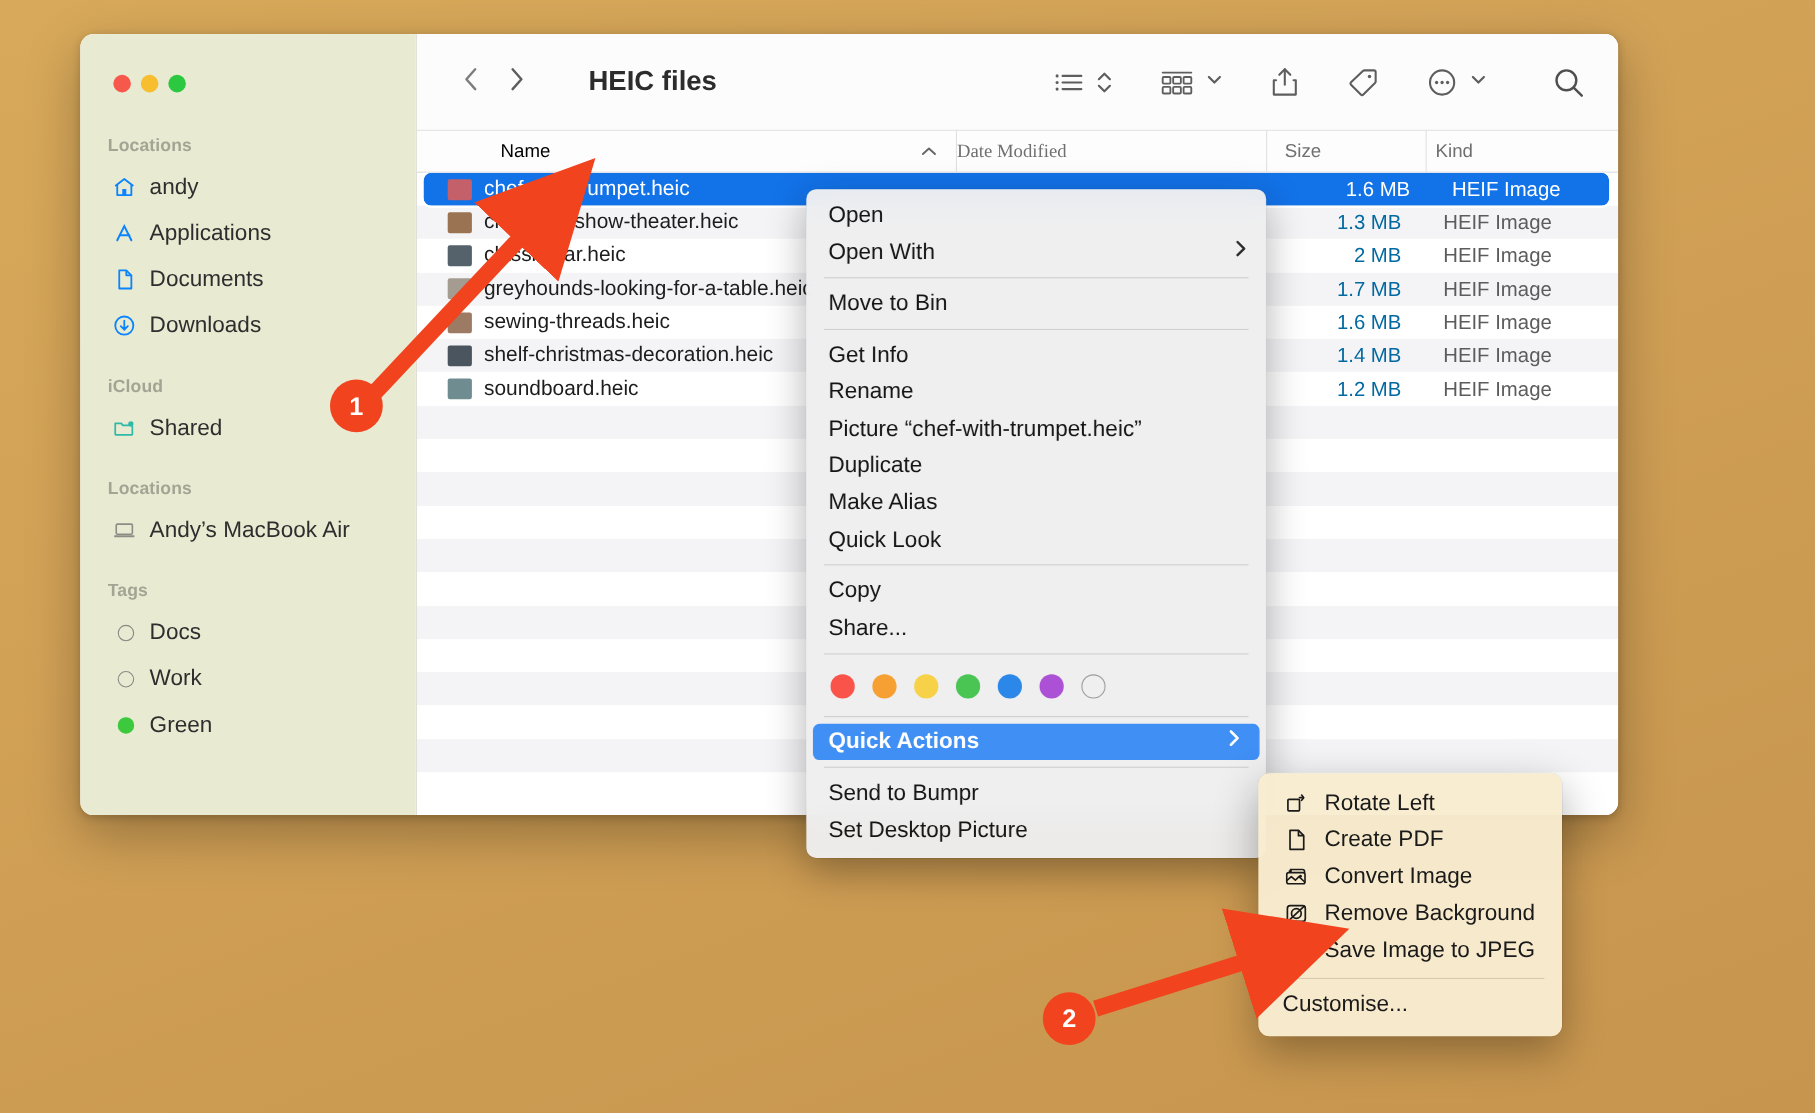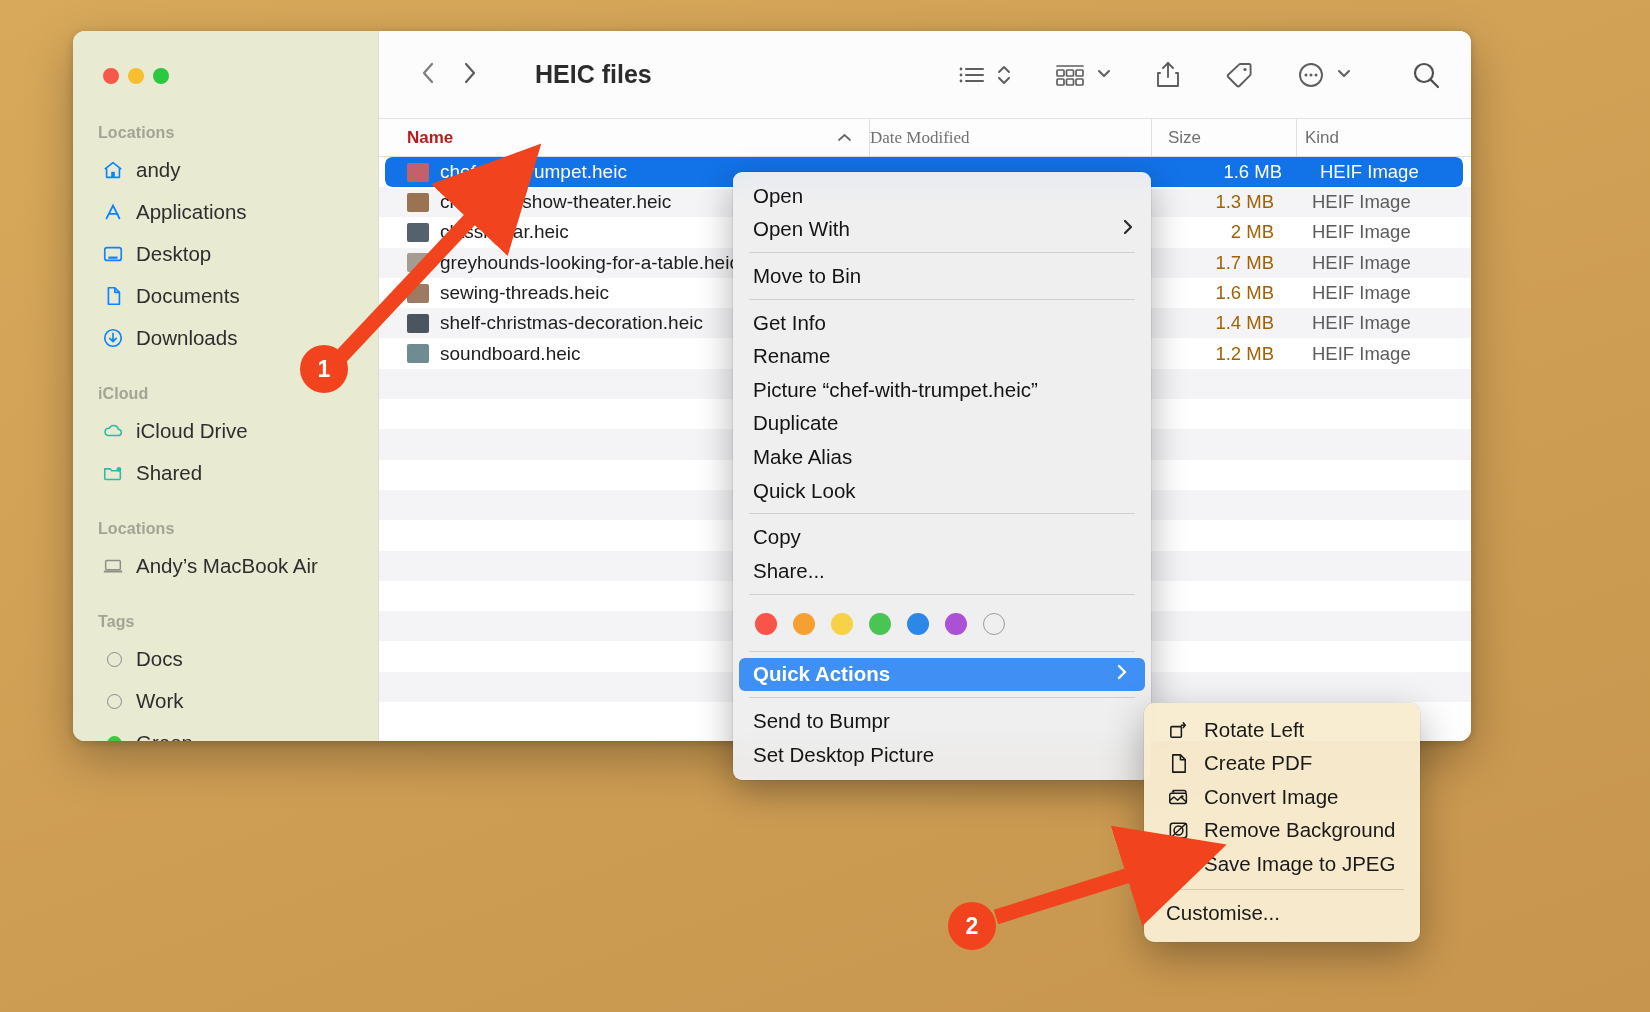--- a/index.html
+++ b/index.html
@@ -97,38 +97,38 @@
   
   .colhead {
     height: 39px;
     display: flex; align-items: center;
     border-top: 1px solid #e3e3e3;
     border-bottom: 1px solid #dcdcdc;
     background: #fdfdfd;
     font-size: 17px; color: #707070;
   }
   .ch { display:flex; align-items:center; height: 100%; }
-  .ch-name { width: 440px; padding-left: 28px; color:#b91c1c; font-weight:bold;}
+  .ch-name { width: 440px; padding-left: 76px; color:#000000; font-weight:normal;}
   .ch-sortarrow { width: 50px; color:#555; font-size: 14px; display:flex; align-items:center; justify-content:center;}
   .ch-date { width: 282px; padding-left: 0; border-left: 1px solid #e0e0e0; font-family: Liberation Serif, serif; }
   .ch-size { width: 145px; padding-left: 16px; border-left: 1px solid #e0e0e0; }
   .ch-kind { flex: 1; padding-left: 8px; border-left: 1px solid #e0e0e0; }
 
   
   .filelist { flex: 1 1 auto; overflow: hidden; }
   .row {
     height: 30.3px;
     display: flex; align-items: center;
     font-size: 19px; color: #1d1d1d;
   }
   .row.alt { background: #f4f4f6; }
   .row .cell-name { width: 490px; display: flex; align-items: center; gap: 11px; padding-left: 28px; }
   .row .thumb { width: 22px; height: 19px; flex: 0 0 22px; border-radius: 2px; background: #9a9a9a; overflow:hidden; }
   .row .cell-date { width: 282px; }
-  .row .cell-size { width: 145px; text-align: right; padding-right: 22px; color: #a16207; font-size: 18.5px;}
+  .row .cell-size { width: 145px; text-align: right; padding-right: 22px; color: #0369a1; font-size: 18.5px;}
   .row .cell-kind { flex: 1; padding-left: 16px; color: #5c5c5c; font-size: 18.5px;}
   .row.selected {
     background: #1272e8;
     color: #fff;
     border-radius: 7px;
     border: 2px solid #1272e8;
     outline: 2px solid #ffffff;
     margin: 0 8px 0 6px;
     height: 30px;
   }
@@ -236,55 +236,38 @@
         <span class="sb-ico">
           <svg width="22" height="22" viewBox="0 0 24 24" fill="none" stroke="#0a84ff" stroke-width="2" stroke-linecap="round">
               <path d="M5 19L12 5l7 14"></path>
               <path d="M8 14h9"></path>
             </svg>
         </span>
         <span>Applications</span>
       </div>
       <div class="sb-item">
         <span class="sb-ico">
-          <svg width="22" height="22" viewBox="0 0 24 24" fill="none" stroke="#0a84ff" stroke-width="1.8">
-              <rect x="3" y="5" width="18" height="14" rx="2.5"></rect>
-              <path d="M7 16h10" stroke-width="2.4"></path>
-            </svg>
-        </span>
-        <span>Desktop</span>
-      </div>
-      <div class="sb-item">
-        <span class="sb-ico">
           <svg width="22" height="22" viewBox="0 0 24 24" fill="none" stroke="#0a84ff" stroke-width="1.8" stroke-linejoin="round">
               <path d="M7 3h7l5 5v13H7z"></path>
               <path d="M14 3v5h5"></path>
             </svg>
         </span>
         <span>Documents</span>
       </div>
       <div class="sb-item">
         <span class="sb-ico">
           <svg width="22" height="22" viewBox="0 0 24 24" fill="none" stroke="#0a84ff" stroke-width="1.8" stroke-linecap="round">
               <circle cx="12" cy="12" r="9"></circle>
               <path d="M12 7v9M8.5 12.5L12 16l3.5-3.5"></path>
             </svg>
         </span>
         <span>Downloads</span>
       </div>
 
       <div class="sb-section">iCloud</div>
-      <div class="sb-item">
-        <span class="sb-ico">
-          <svg width="22" height="22" viewBox="0 0 24 24" fill="none" stroke="#2fb9a8" stroke-width="1.7" stroke-linejoin="round">
-              <path d="M6.5 17h11a3.5 3.5 0 0 0 .2-7A5 5 0 0 0 8.2 9 3.7 3.7 0 0 0 6.5 17z"></path>
-            </svg>
-        </span>
-        <span>iCloud Drive</span>
-      </div>
       <div class="sb-item">
         <span class="sb-ico">
           <svg width="22" height="22" viewBox="0 0 24 24" fill="none" stroke="#2fb9a8" stroke-width="1.7" stroke-linejoin="round">
               <path d="M3 7.5h6l1.6 2H19a1 1 0 0 1 1 1V18a1 1 0 0 1-1 1H4a1 1 0 0 1-1-1z"></path>
               <circle cx="18.5" cy="8" r="2.6" fill="#2fb9a8" stroke="none"></circle>
             </svg>
         </span>
         <span>Shared</span>
       </div>
 

